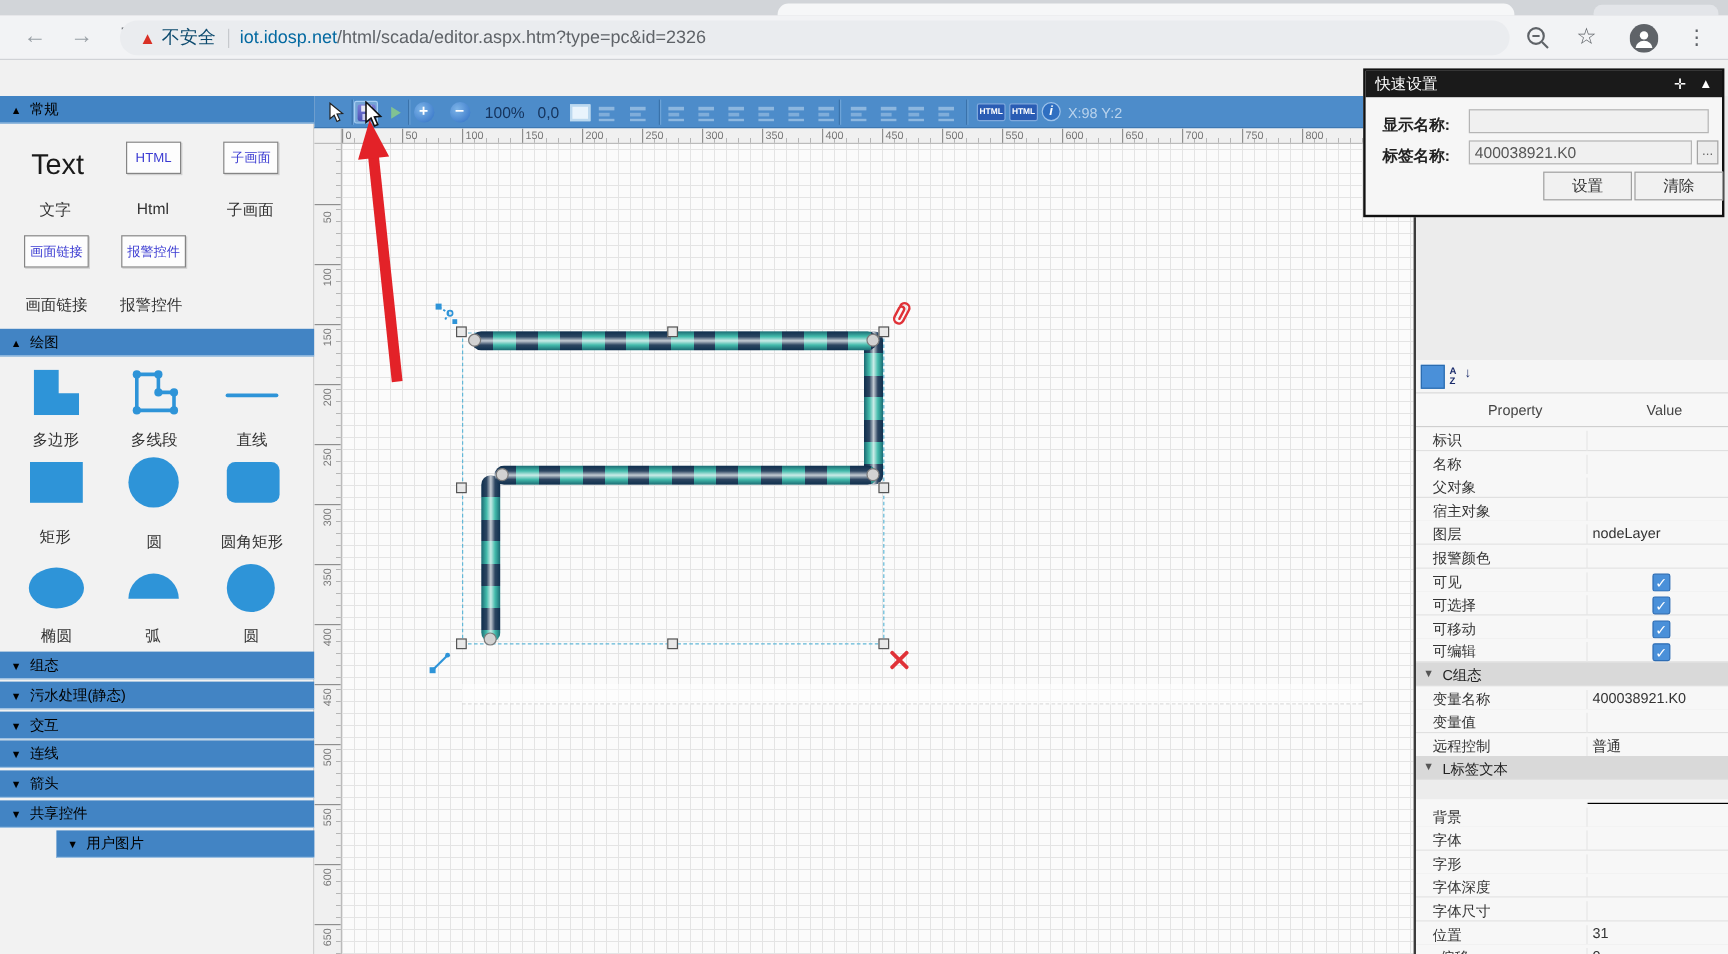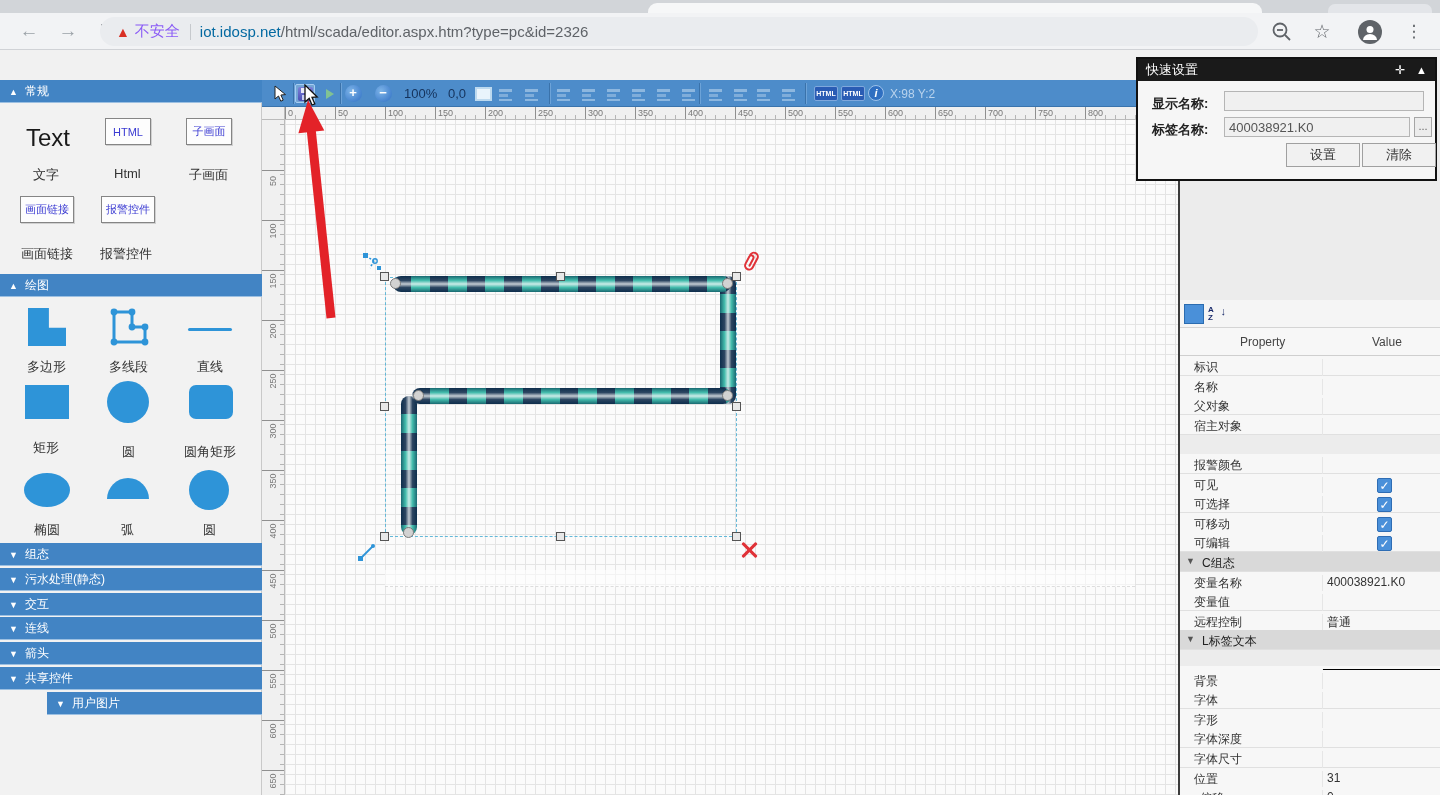--- a/index.html
+++ b/index.html
@@ -8,35 +8,35 @@
 
   
   .tabstrip { position:absolute; left:0; top:0; width:1440px; height:13px; background:#d2d5d9; }
   .tab-active { position:absolute; left:648px; top:3px; width:614px; height:10px; background:#f6f7f8; border-radius:9px 9px 0 0; }
   .tab-hint { position:absolute; left:1328px; top:4px; width:104px; height:9px; background:#e3e5e9; border-radius:7px 7px 0 0; }
   .urlbar { position:absolute; left:0; top:13px; width:1440px; height:37px; background:#f2f3f5; border-bottom:1px solid #d0d2d6; }
   .nav-btn { position:absolute; top:3px; width:30px; height:30px; font-size:19px; color:#9aa0a6; text-align:center; line-height:30px; }
   .nav-btn.dark { color:#5f6368; }
   .url-pill { position:absolute; left:100px; top:4px; width:1158px; height:29px; background:#eaecef; border-radius:15px; display:flex; align-items:center; }
   .warn-tri { margin-left:16px; color:#d93025; font-size:14px; }
-  .warn-txt { margin-left:5px; color:#8b5cf6; font-size:15px; }
+  .warn-txt { margin-left:5px; color:#0c4a6e; font-size:15px; }
   .pill-div { width:1px; height:16px; background:#c6c9cd; margin:0 9px 0 10px; }
   .url-host { color:#0369a1; font-size:15px; }
   .url-path { color:#5f6368; font-size:15px; }
   .chrome-ico { position:absolute; top:7px; width:24px; height:24px; }
   .star-ico { font-size:19px; color:#5f6368; text-align:center; line-height:24px; }
   .dots-ico { font-size:17px; color:#5f6368; text-align:center; line-height:24px; }
 
   
   .menubar { position:absolute; left:0; top:50px; width:1440px; height:30px; background:#f1f1f1; }
   .menu-item { position:absolute; top:0; height:30px; line-height:30px; font-size:15px; color:#4d7c0f; padding:0 6px;margin-top:28px; }
 
   
   .sidebar { position:absolute; left:0; top:80px; width:262px; height:715px; background:#f2f2f2; border-right:1px solid #c9c9c9; }
-  .sb-header { position:absolute; left:0; width:262px; height:23px; background:#4284c4; color:#ffffff; font-size:12px; line-height:23px; border-bottom:1px solid #9cc0e2; }
+  .sb-header { position:absolute; left:0; width:262px; height:23px; background:#4284c4; color:#000000; font-size:12px; line-height:23px; border-bottom:1px solid #9cc0e2; }
   .sb-header .tri { display:inline-block; margin:0 7px 0 9px; font-size:9px; }
   .sb-btn { position:absolute; background:#fdfdfd; border:1px solid #858585; box-shadow:1px 1px 0 #d0d0d0; color:#3a3ad2; font-size:11px; display:flex; align-items:center; justify-content:center; }
   .sb-lbl { position:absolute; font-size:13px; color:#333; }
   .text-preview { position:absolute; font-size:24px; color:#1a1a1a; }
   .shape { background:#2e94d8; position:absolute; }
   .draw-cell-label { position:absolute; font-size:13px; color:#333; }
 
   
   .cr-toolbar { position:absolute; left:262px; top:80px; width:916px; height:27px; background:#4d8cca; border-bottom:1px solid #3a74ad; }
   .tb-sep { position:absolute; top:3px; width:1px; height:21px; background:#3a72aa; box-shadow:1px 0 0 #6da3d8; }
@@ -404,20 +404,24 @@
           <span class="pval"></span>
         </div>
         <div class="prow" style="top: 39.2px;">
           <span class="pname">父对象</span>
           <span class="pval"></span>
         </div>
         <div class="prow" style="top: 58.8px;">
           <span class="pname">宿主对象</span>
           <span class="pval"></span>
         </div>
+        <div class="prow" style="top: 78.4px;">
+          <span class="pname">图层</span>
+          <span class="pval">nodeLayer</span>
+        </div>
         <div class="prow" style="top: 98px;">
           <span class="pname">报警颜色</span>
           <span class="pval"></span>
         </div>
         <div class="prow" style="top: 117.6px;">
           <span class="pname">可见</span>
           <span class="pval">
             <span class="pcheck">✓</span>
           </span>
         </div>

